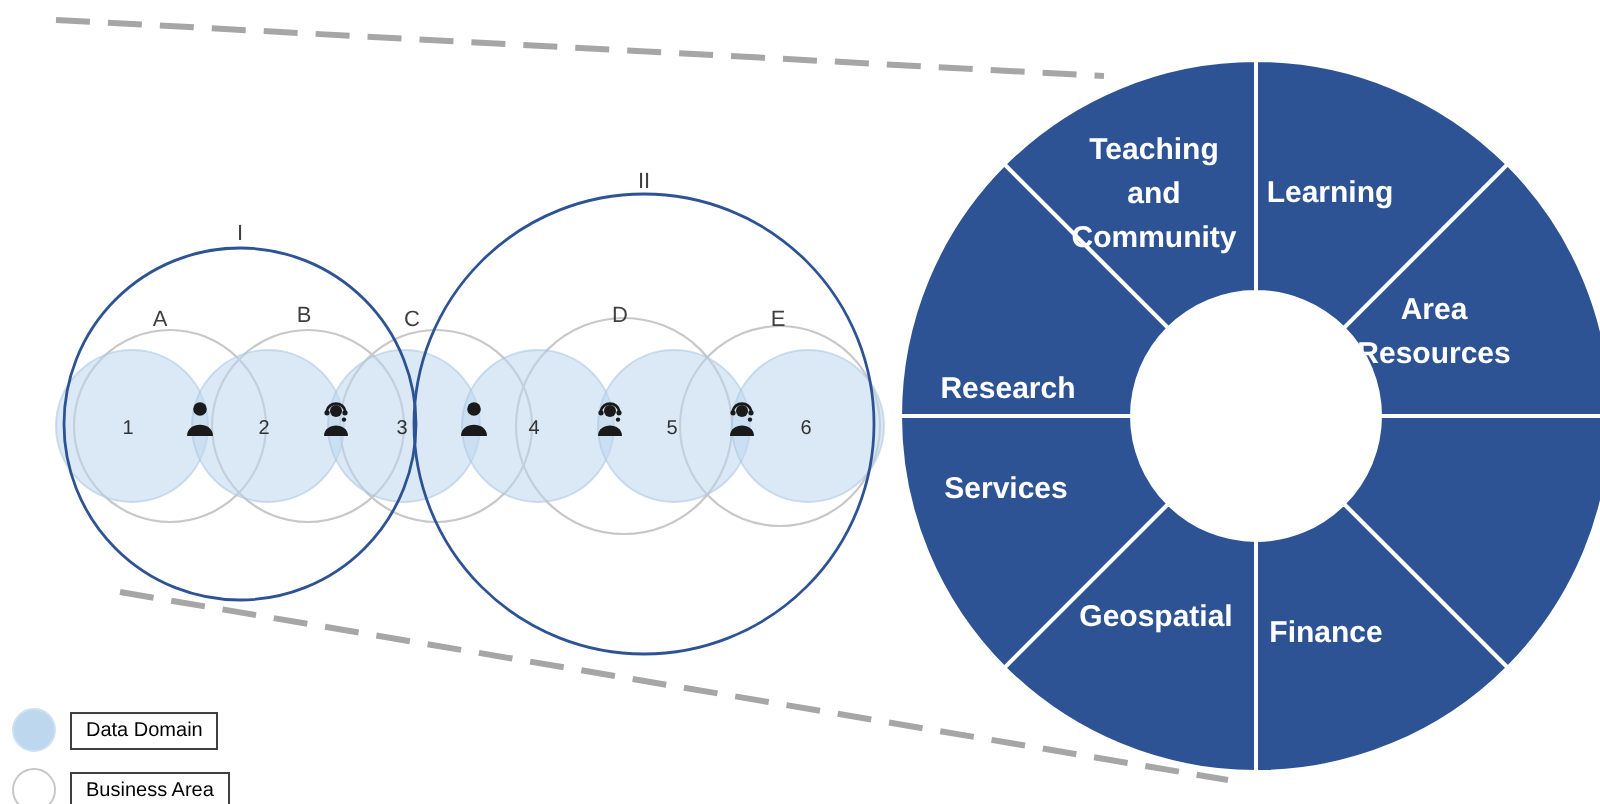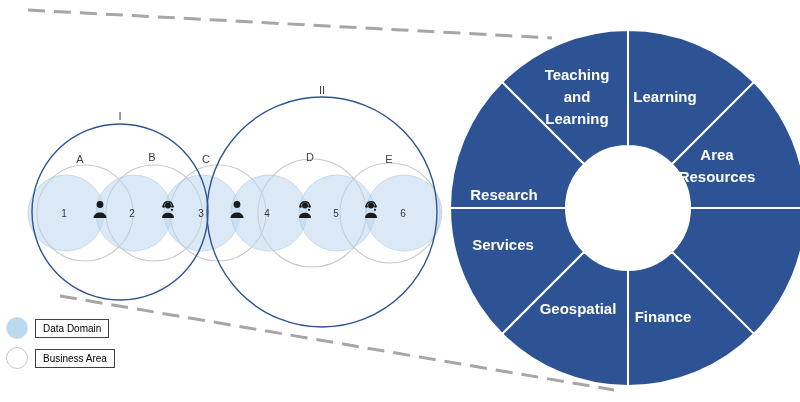--- a/index.html
+++ b/index.html
@@ -22,21 +22,21 @@
   
   .wedge { fill:#2E5394; stroke:#ffffff; stroke-width:2; }
   .seg-label {
     position:absolute; transform:translate(-50%,-50%);
     color:#ffffff; font-weight:bold; font-size:15px; line-height:1.45;
     text-align:center; white-space:nowrap;
   }
   .seg-label.wrap { white-space:normal; }
 
   
-  .legend-row { position:absolute; left:6px; display:flex; align-items:center; gap:7px; }
+  .legend-row { position:absolute; left:6px; display:flex; align-items:center; gap:7px;margin-top:37px; }
   .sw { width:22px; height:22px; border-radius:50%; box-sizing:border-box; flex:0 0 auto; }
   .sw-domain    { background:#BDD7EE; border:1px solid #cfe0f0; }
   .sw-area      { background:#ffffff; border:1px solid #C8C8C8; }
   .sw-community { background:#ffffff; border:1.5px solid #2E5394; }
   .legend-box {
     border:1px solid #404040; background:#ffffff; color:#000;
     font-size:10px; padding:3px 7px; white-space:nowrap;
   }
 </style>
 </head>
@@ -119,21 +119,21 @@
       <path class="wedge" d="M 628 30 A 178 178 0 0 1 753.9 82.1 L 671.8 164.2 A 62 62 0 0 0 628 146 Z"></path>
       <path class="wedge" d="M 753.9 82.1 A 178 178 0 0 1 806 208 L 690 208 A 62 62 0 0 0 671.8 164.2 Z"></path>
       <path class="wedge" d="M 806 208 A 178 178 0 0 1 753.9 333.9 L 671.8 251.8 A 62 62 0 0 0 690 208 Z"></path>
       <path class="wedge" d="M 753.9 333.9 A 178 178 0 0 1 628 386 L 628 270 A 62 62 0 0 0 671.8 251.8 Z"></path>
       <path class="wedge" d="M 628 386 A 178 178 0 0 1 502.1 333.9 L 584.2 251.8 A 62 62 0 0 0 628 270 Z"></path>
       <path class="wedge" d="M 502.1 333.9 A 178 178 0 0 1 450 208 L 566 208 A 62 62 0 0 0 584.2 251.8 Z"></path>
       <path class="wedge" d="M 450 208 A 178 178 0 0 1 502.1 82.1 L 584.2 164.2 A 62 62 0 0 0 566 208 Z"></path>
     </g>
   </svg>
 
-  <div class="seg-label wrap" style="left:577px; top:97px;  width:84px;">Teaching and Learning</div>
+  <div class="seg-label wrap" style="left:577px; top:97px;  width:84px;">Teaching and Community</div>
   <div class="seg-label" style="left:665px; top:97px;">Learning</div>
   <div class="seg-label wrap" style="left:717px; top:166px; width:92px;">Area Resources</div>
   <div class="seg-label" style="left:663px; top:317px;">Finance</div>
   <div class="seg-label" style="left:578px; top:309px;">Geospatial</div>
   <div class="seg-label" style="left:503px; top:245px;">Services</div>
   <div class="seg-label" style="left:504px; top:167px;margin-top:28px;">Research</div>
 
   <div class="legend-row" style="top:317px;">
     <span class="sw sw-domain"></span>
     <span class="legend-box">Data Domain</span>

